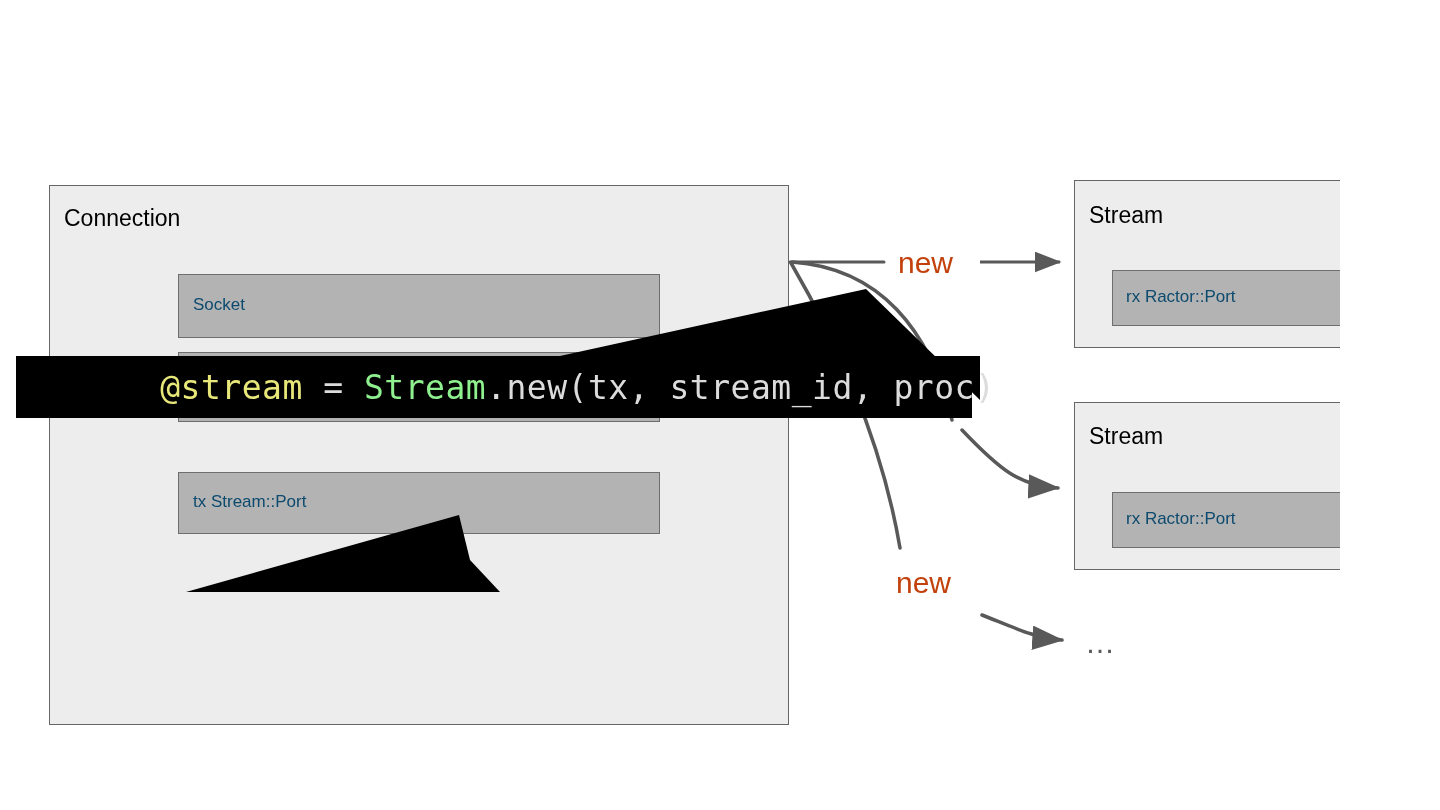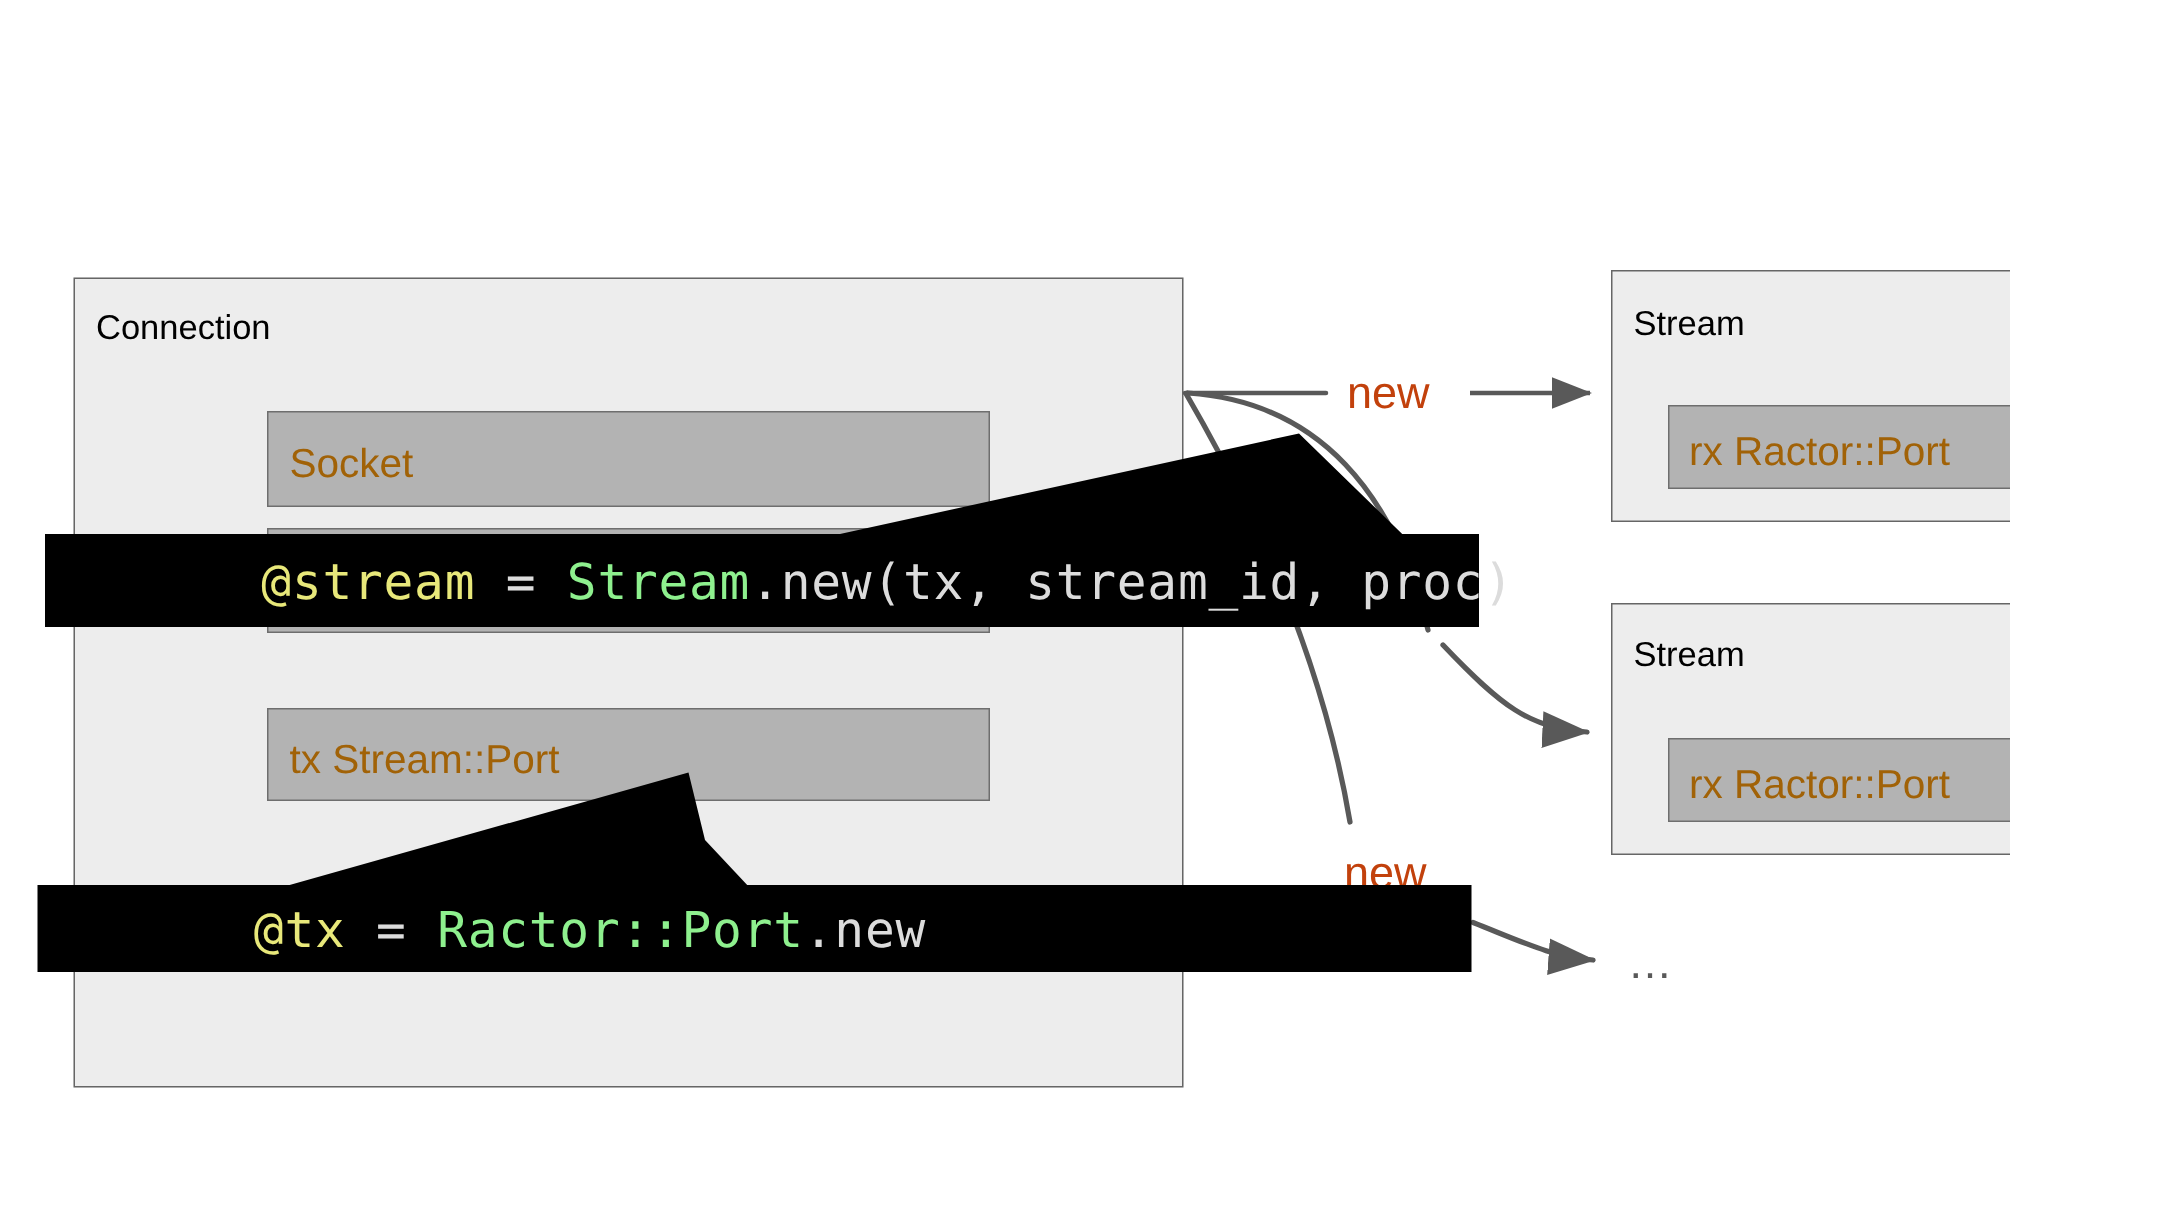--- a/index.html
+++ b/index.html
@@ -37,22 +37,22 @@
 
   
   .member-box {
     position: absolute;
     background: #b3b3b3;
     border: 1.4px solid #6e6e6e;
     box-sizing: border-box;
   }
   .member-label {
     position: absolute;
-    color: #a16207;
-    font-size: 27px;
+    color: #0c4a6e;
+    font-size: 17px;
     line-height: 1;
     white-space: nowrap;
     font-family: "Liberation Sans", sans-serif;
     text-align: right;
   }
 
   
   .layer {
     position: absolute;
     left: 0;
@@ -169,25 +169,20 @@
   <div class="edge-label" style="left:896px; top:568px;">new</div>
   <div class="ellipsis-label" style="left:1085px; top:628px;">…</div>
 
   <svg class="layer callouts" viewBox="0 0 1440 810" xmlns="http://www.w3.org/2000/svg">
 
     <polygon points="866,289 560,356 980,356 980,400" fill="#000000"></polygon>
 
     <polygon points="459,515 186,592 500,592 470,560" fill="#000000"></polygon>
   </svg>
 
-  <div class="code-callout" style="left:30px; top:356px; width:956px; height:62px;">
+  <div class="code-callout" style="left:16px; top:356px; width:956px; height:62px;">
     <span class="code-text">
       <span class="tok-ivar">@stream</span><span class="tok-plain"> = </span><span class="tok-const">Stream</span><span class="tok-plain">.new(tx, stream_id, proc)</span>
     </span>
   </div>
 
-  <div class="code-callout" style="left:25px; top:590px; width:956px; height:58px;">
-    <span class="code-text">
-      <span class="tok-ivar">@tx</span><span class="tok-plain"> = </span><span class="tok-const">Ractor::Port</span><span class="tok-plain">.new</span>
-    </span>
-  </div>
 
 </div>
 
 </body></html>

